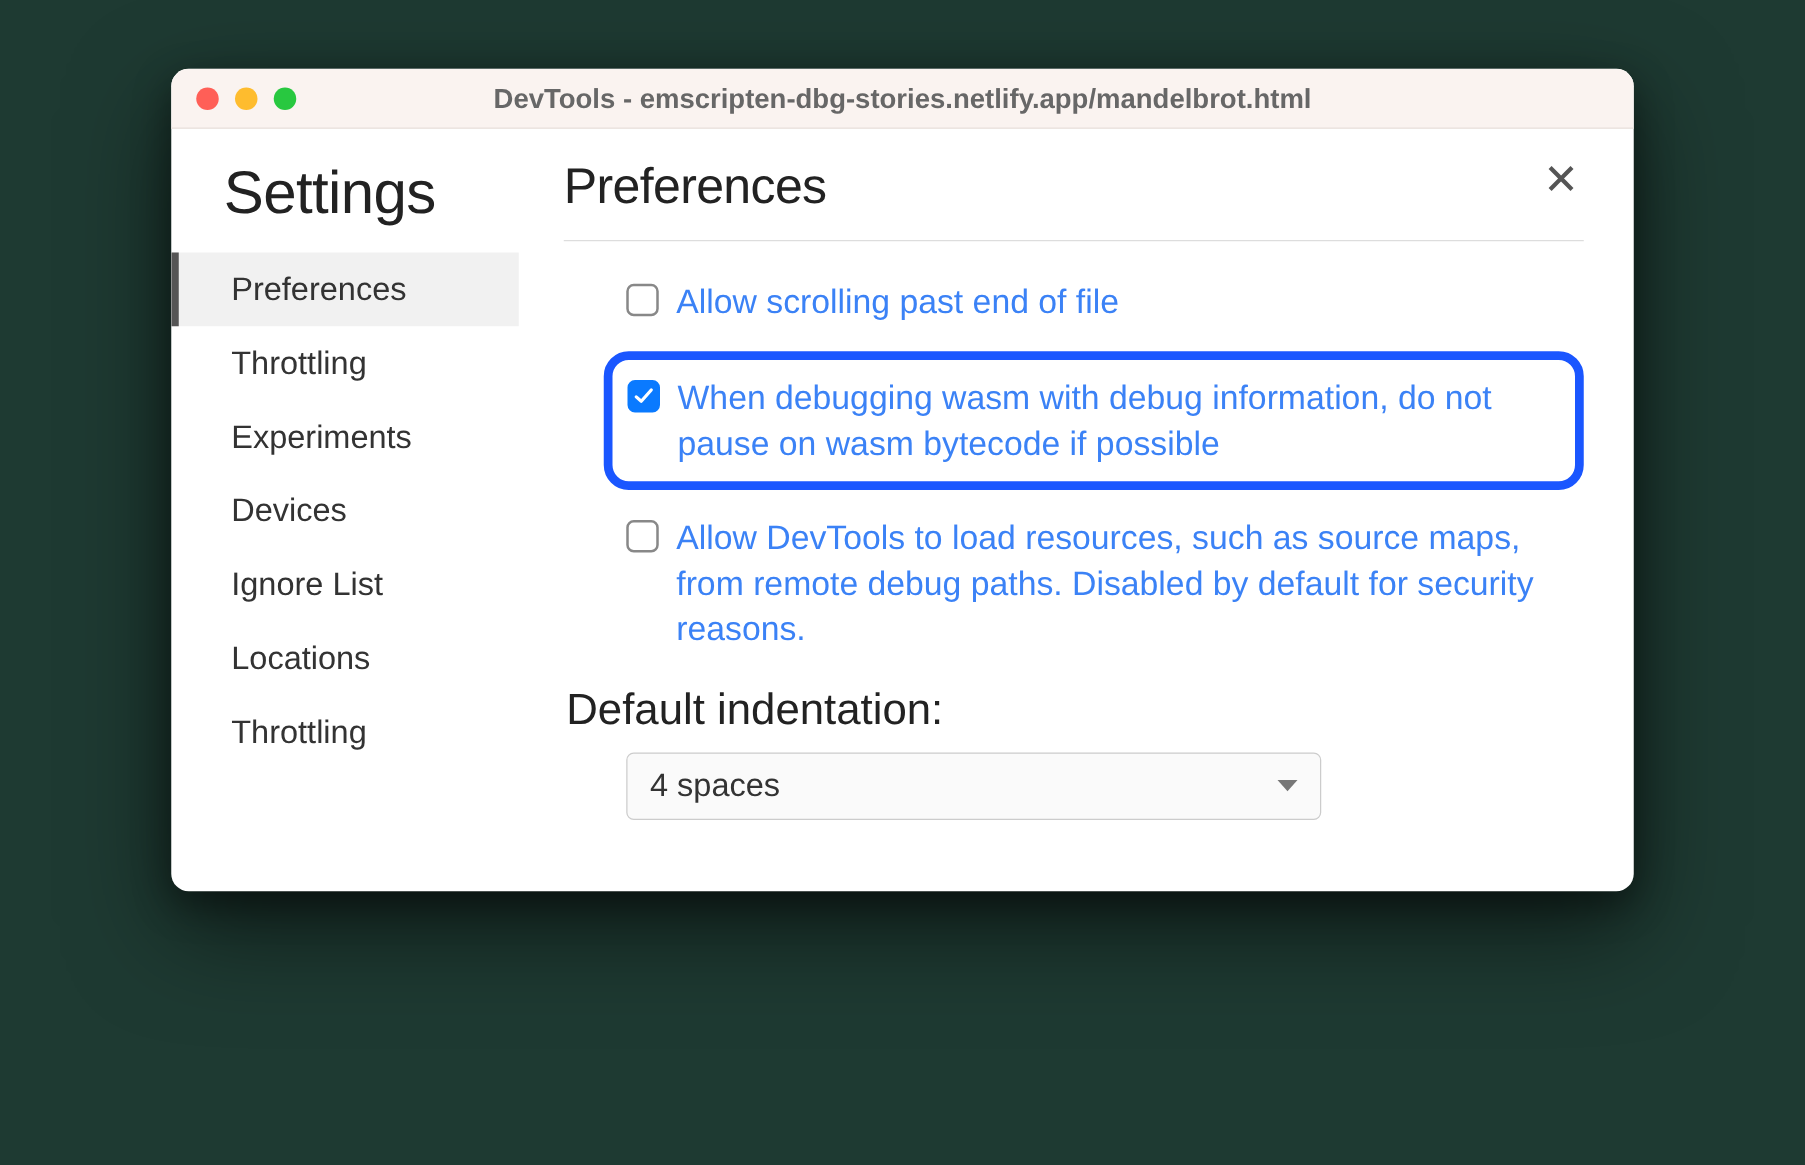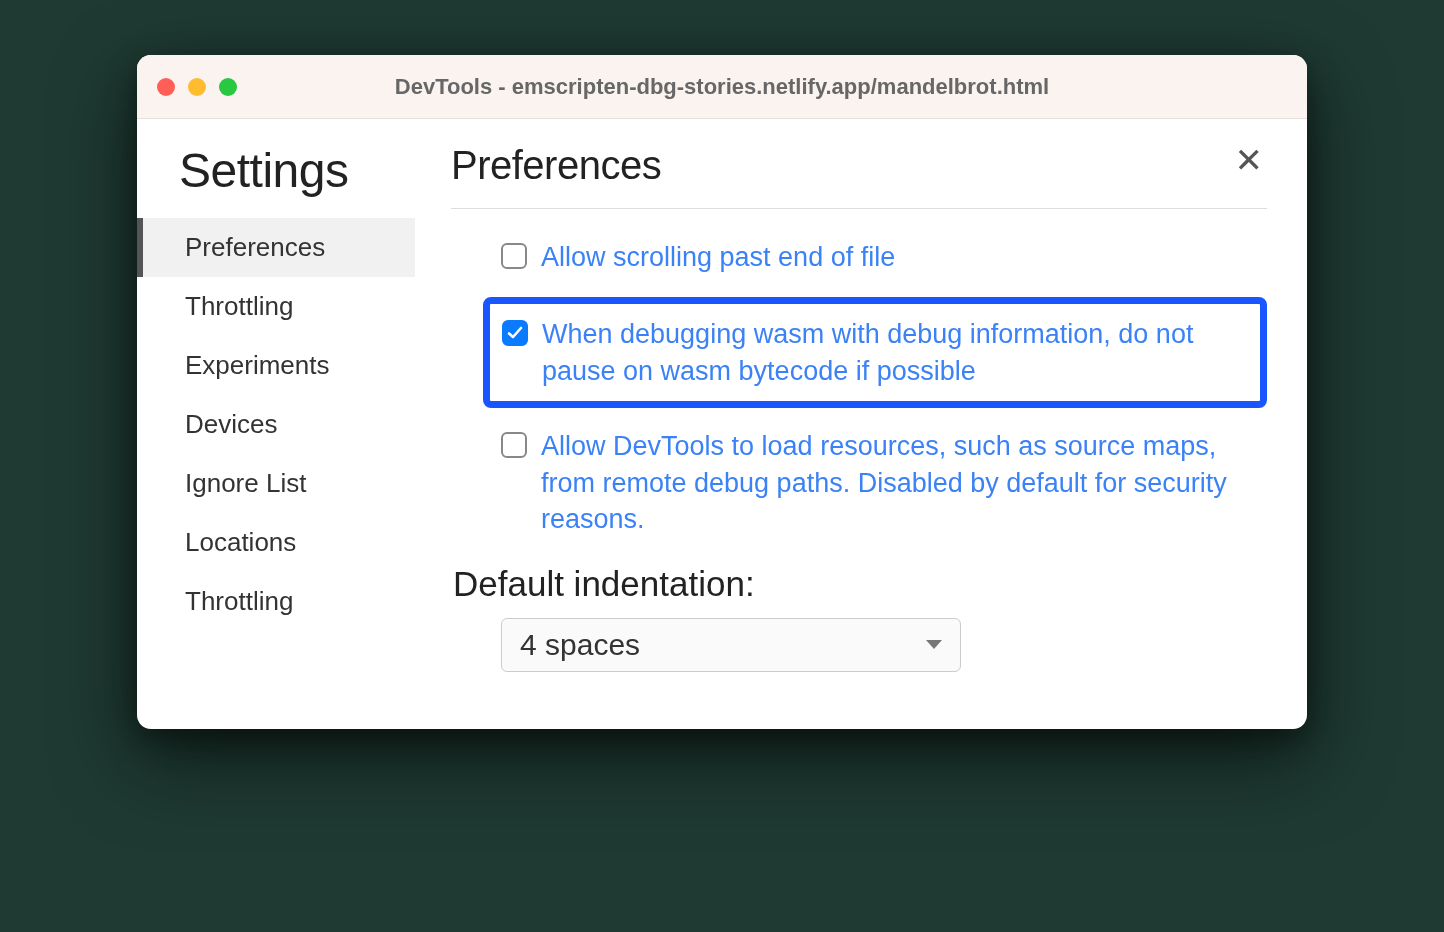--- a/index.html
+++ b/index.html
@@ -14,21 +14,21 @@
     padding-top: 55px;
   }
   .window {
     width: 1170px;
     background: #fff;
     border-radius: 14px;
     box-shadow: 0 30px 80px rgba(0,0,0,0.55), 0 10px 30px rgba(0,0,0,0.4);
     overflow: hidden;
   }
   .titlebar {
-    height: 64px;
+    height: 48px;
     background: #faf3f0;
     border-bottom: 1px solid #e8e0dc;
     display: flex;
     align-items: center;
     padding: 0 20px;
     position: relative;
     text-decoration: underline;
   }
   .traffic-lights {
     display: flex;
@@ -107,21 +107,21 @@
   }
   .pref-group { padding-left: 50px; }
   .check-row {
     display: flex;
     align-items: flex-start;
     gap: 14px;
     margin-bottom: 26px;
   }
   .check-row.highlighted {
     border: 7px solid #1a56ff;
-    border-radius: 8px;
+    border-radius: 20px;
     padding: 12px 18px 12px 12px;
     margin-left: -18px;
     margin-bottom: 20px;
     margin-top: -4px;
   }
   .checkbox {
     width: 26px; height: 26px;
     border: 2px solid #888;
     border-radius: 6px;
     flex-shrink: 0;
@@ -143,30 +143,30 @@
   }
   .field-label {
     font-size: 35px;
     color: #222;
     margin: 18px 0 14px 2px;
   }
   .select-wrap {
     margin-left: 50px;
   }
   .select {
-    width: 460px;
+    width: 556px;
     height: 54px;
     border: 1px solid #ccc;
     border-radius: 6px;
     background: #fafafa;
     display: flex;
     align-items: center;
     justify-content: space-between;
     padding: 0 18px;
-    font-size: 30px;
+    font-size: 26px;
     color: #333;
     cursor: pointer;
   }
   .select .chev {
     width: 0; height: 0;
     border-left: 8px solid transparent;
     border-right: 8px solid transparent;
     border-top: 9px solid #777;
   }
 </style>

